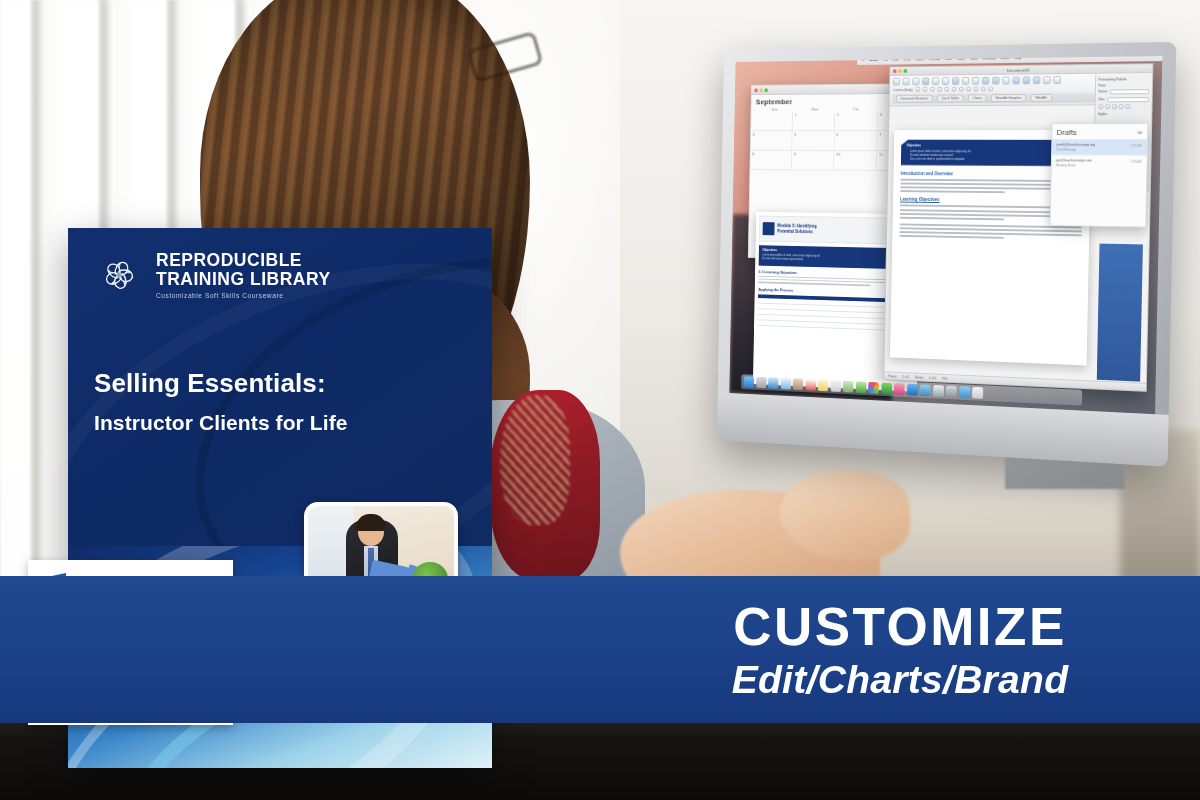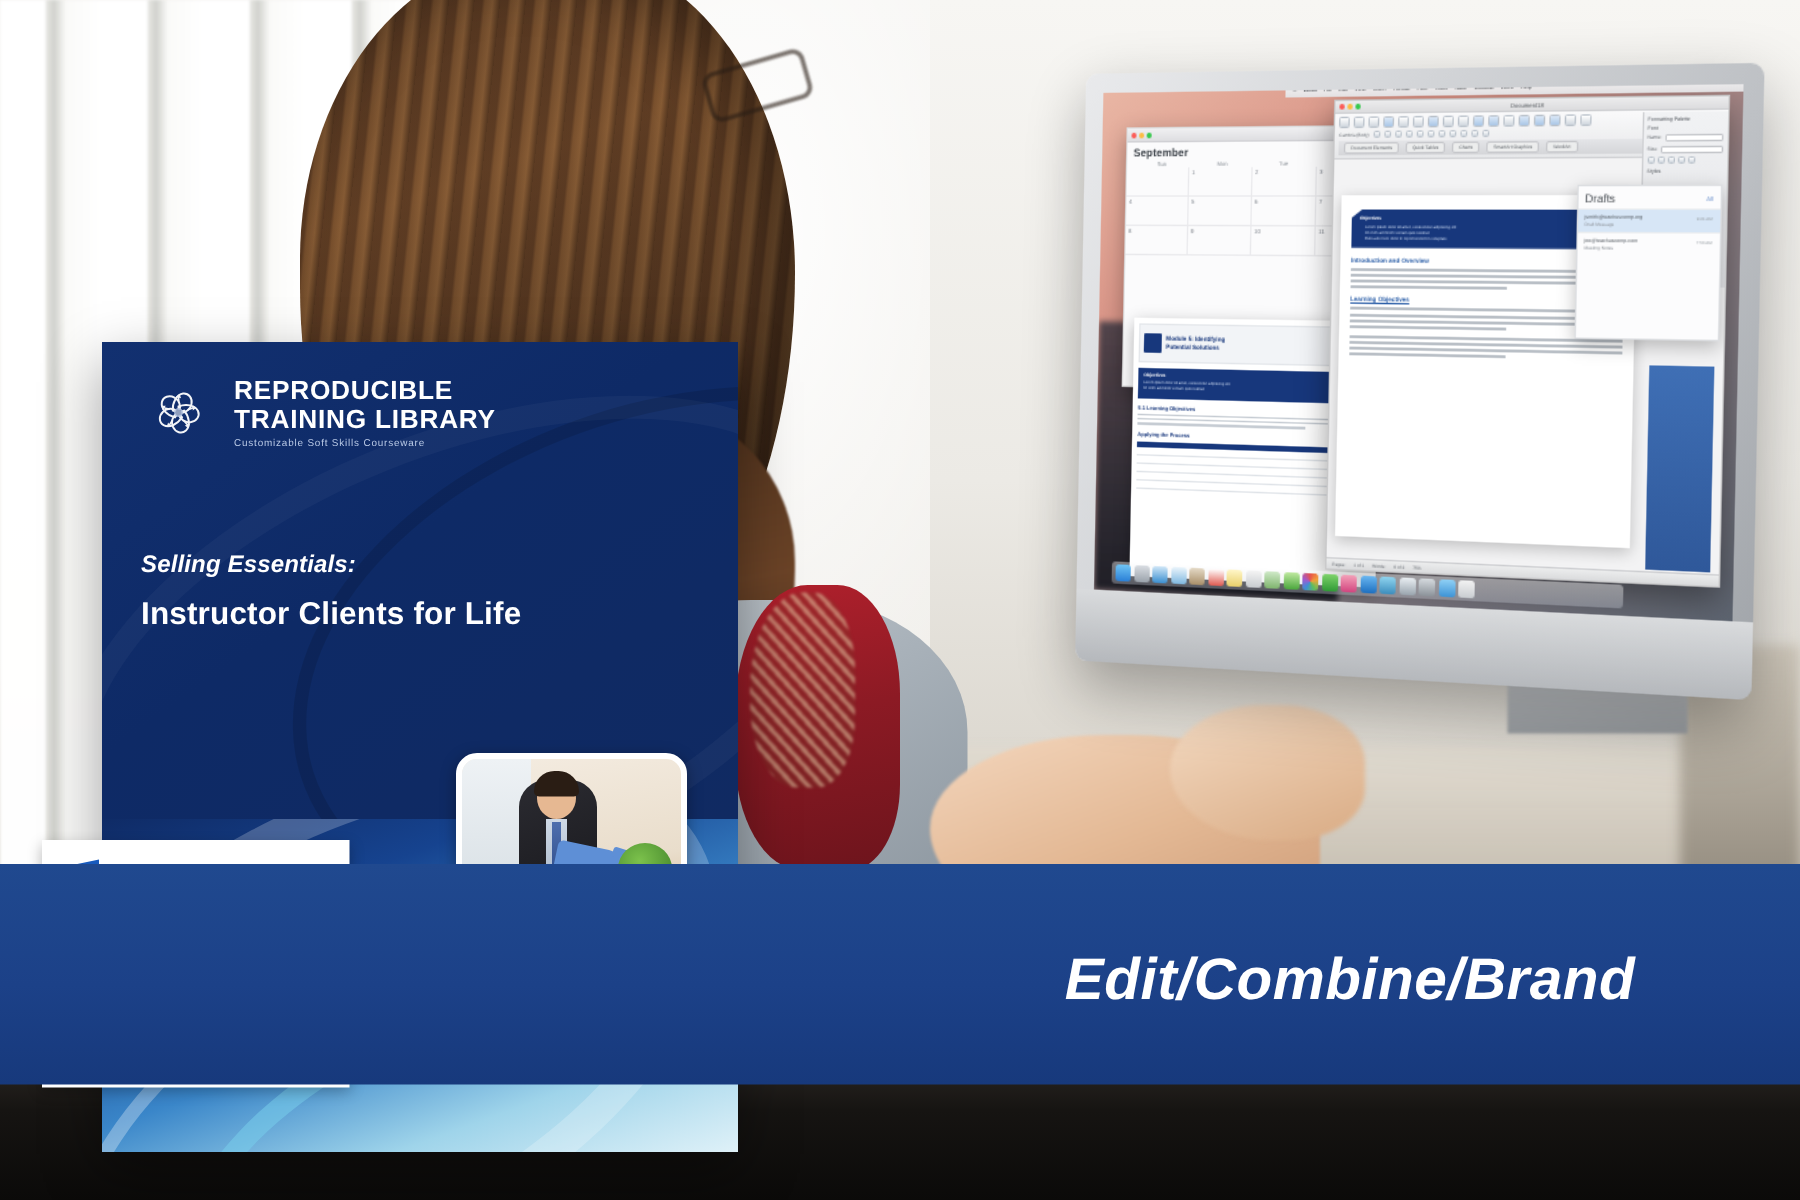--- a/index.html
+++ b/index.html
@@ -259,21 +259,21 @@
         border-radius:50%; border:10px solid rgba(255,255,255,.3); transform:rotate(-24deg);}
   .sw5{ position:absolute; left:40px; top:110px; width:480px; height:240px;
         border-radius:50%; border:14px solid rgba(120,205,235,.55); transform:rotate(-20deg);}
 
   .logo-wrap{ position:absolute; left:26px; top:22px; display:flex; align-items:center; gap:12px; }
   .logo-mark{ width:50px; height:50px; flex:none; }
   .logo-t1,.logo-t2{ color:#fff; font-size:17.5px; font-weight:bold; letter-spacing:.5px; line-height:1.12; }
   .logo-tag{ color:#b9c9e6; font-size:6.6px; letter-spacing:.55px; margin-top:2.5px; }
 
   .card-ttl{ position:absolute; left:26px; top:140px; color:#fff; }
-  .card-ttl .l1{ font-size:16px; font-weight:bold; letter-spacing:.1px;font-style:italic; }
+  .card-ttl .l1{ font-size:26px; font-weight:bold; letter-spacing:.1px; }
   .card-ttl .l2{ font-size:21px; font-weight:bold; margin-top:12px; letter-spacing:.1px; }
 
   .guide{ position:absolute; left:236px; top:274px; width:154px; }
   .guide-img{ width:154px; height:140px; border:4px solid #fff; border-radius:14px;
               box-shadow:0 3px 10px rgba(0,0,0,.35); overflow:hidden; position:relative;
               background:linear-gradient(170deg,#f4ece1 0%,#e9ddcb 55%,#c9a87f 100%); }
   .g-wall{ position:absolute; left:0; top:0; width:46px; height:100%;
            background:linear-gradient(180deg,#eef2f5,#cfd8de); }
   .g-floor{ position:absolute; left:0; bottom:0; width:100%; height:26px;
             background:linear-gradient(180deg,#b9763f,#8d5425); }
@@ -687,17 +687,18 @@
       <text x="14" y="36" font-family="Liberation Sans, sans-serif" font-size="19" font-weight="bold" fill="#ffffff" text-anchor="middle">P</text>
     </svg>
     <div class="ms-txt">
       <div class="ms-sm"><span>Microsoft</span><sup>®</sup></div>
       <div class="ms-lg">PowerPoint</div>
     </div>
   </div>
 
   <div class="banner">
     <div class="banner-in">
-      <div class="banner-2">Edit/Combine/Brand</div>
+      <div class="banner-1">CUSTOMIZE</div>
+      <div class="banner-2">Edit/Charts/Brand</div>
     </div>
   </div>
 
 </div>
 
 </body></html>

